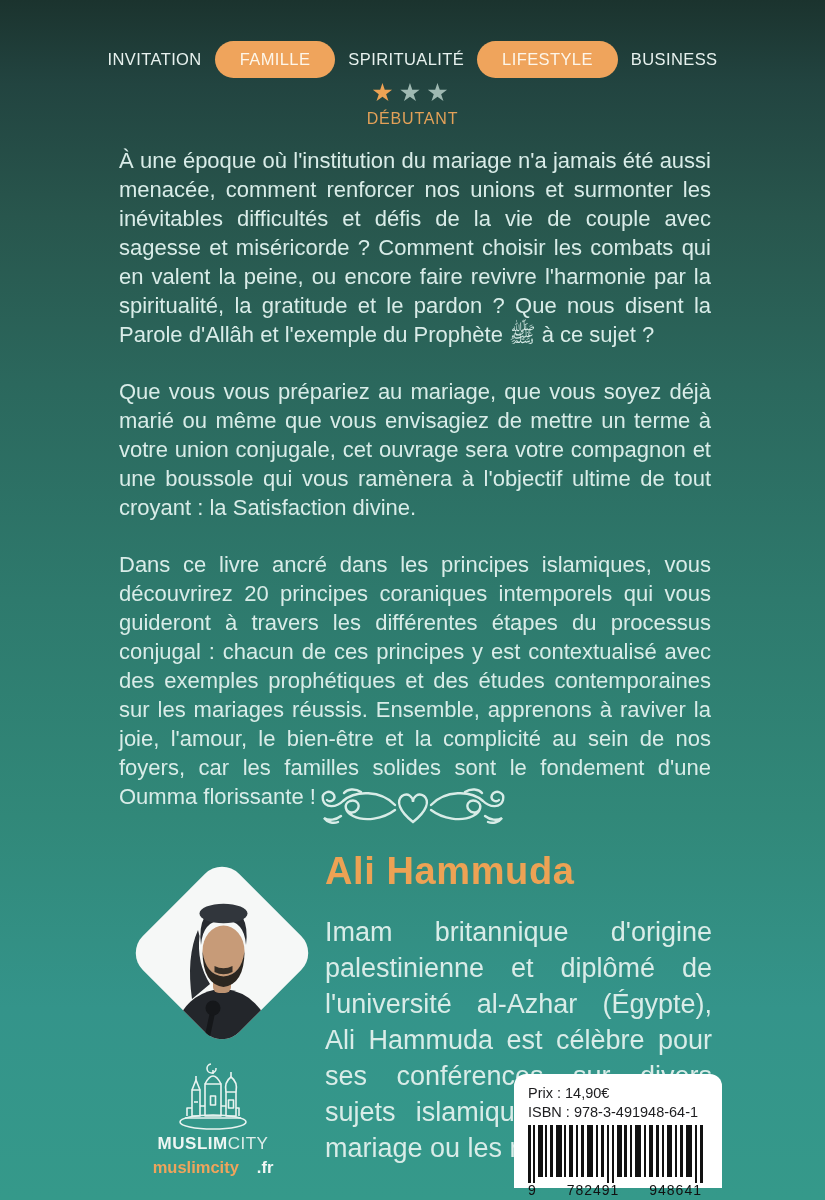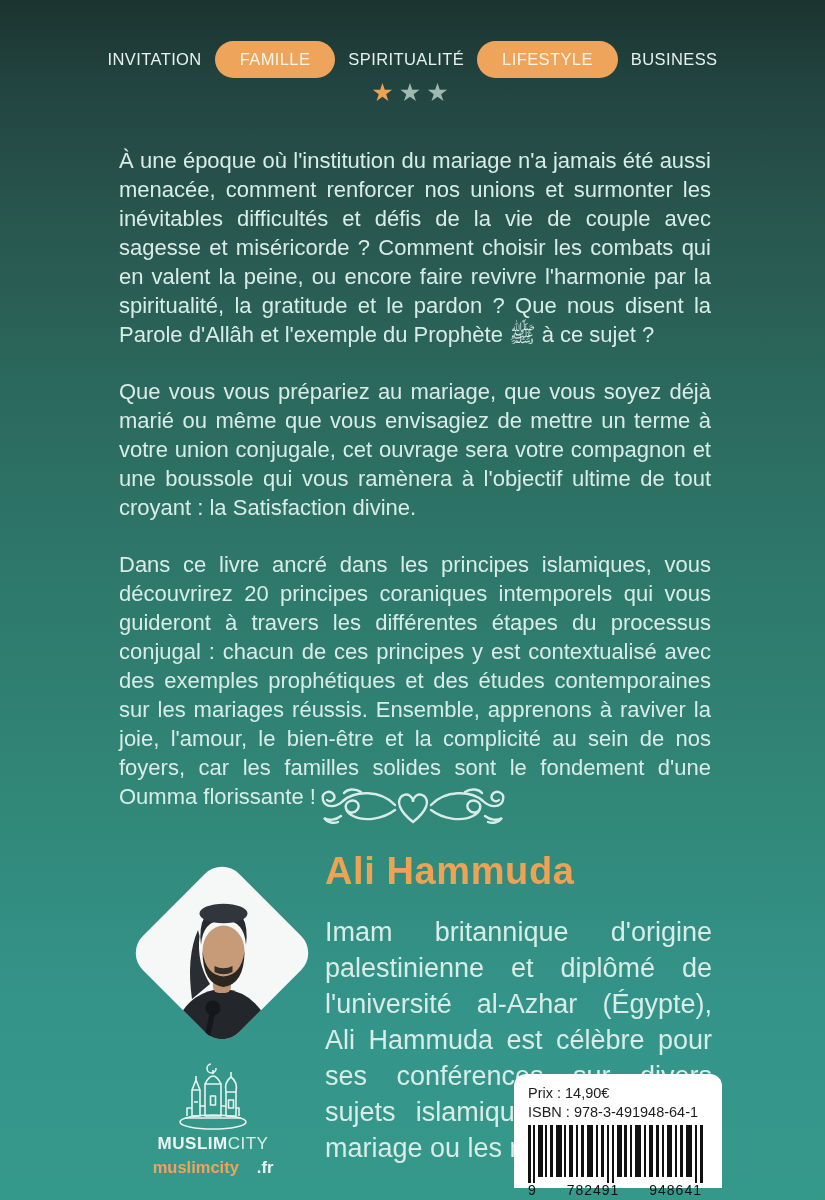--- a/index.html
+++ b/index.html
@@ -96,20 +96,21 @@
     <span class="cat pill">FAMILLE</span>
     <span class="cat">SPIRITUALITÉ</span>
     <span class="cat pill">LIFESTYLE</span>
     <span class="cat">BUSINESS</span>
   </div>
 
   <div class="level">
     <div class="stars">
       <span class="star filled">★</span><span class="star">★</span><span class="star">★</span>
     </div>
+    <div class="level-label">DÉBUTANT</div>
   </div>
 
   <div class="synopsis">
     <p>À une époque où l'institution du mariage n'a jamais été aussi menacée, comment renforcer nos unions et surmonter les inévitables difficultés et défis de la vie de couple avec sagesse et miséricorde ? Comment choisir les combats qui en valent la peine, ou encore faire revivre l'harmonie par la spiritualité, la gratitude et le pardon ? Que nous disent la Parole d'Allâh et l'exemple du Prophète ﷺ à ce sujet ?</p>
     <p>Que vous vous prépariez au mariage, que vous soyez déjà marié ou même que vous envisagiez de mettre un terme à votre union conjugale, cet ouvrage sera votre compagnon et une boussole qui vous ramènera à l'objectif ultime de tout croyant : la Satisfaction divine.</p>
     <p>Dans ce livre ancré dans les principes islamiques, vous découvrirez 20 principes coraniques intemporels qui vous guideront à travers les différentes étapes du processus conjugal : chacun de ces principes y est contextualisé avec des exemples prophétiques et des études contemporaines sur les mariages réussis. Ensemble, apprenons à raviver la joie, l'amour, le bien-être et la complicité au sein de nos foyers, car les familles solides sont le fondement d'une Oumma florissante !</p>
   </div>
 
   <div class="flourish">
     <svg width="220" height="56" viewBox="0 0 220 56" fill="none" stroke="#d8ece7" stroke-width="2.4" stroke-linecap="round">

